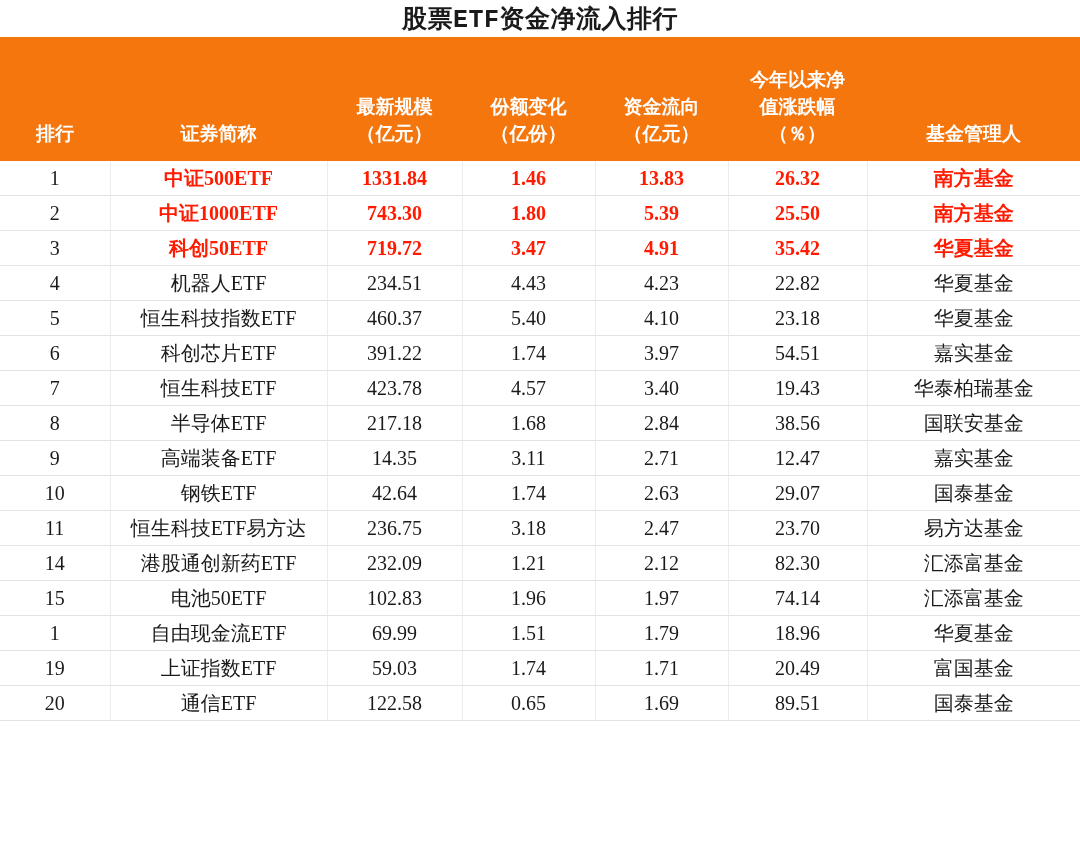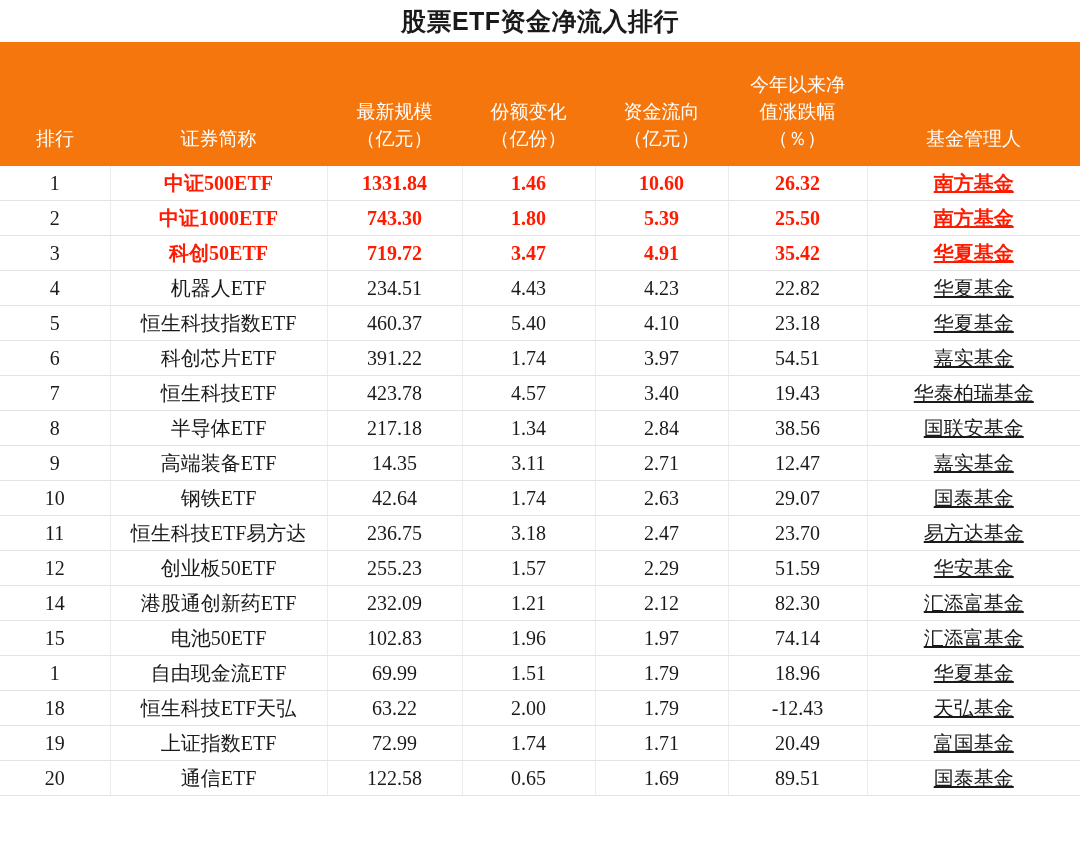--- a/index.html
+++ b/index.html
@@ -14,47 +14,46 @@
     overflow: hidden;
   }
   .page {
     width: 1080px;
     height: 858px;
     position: relative;
     background: #ffffff;
   }
   .title {
     text-align: center;
-    font-family: Liberation Sans, sans-serif;
+    font-family: Liberation Mono, monospace;
     font-weight: bold;
     font-size: 25px;
     color: #1a1a1a;
     letter-spacing: 0.5px;
     padding-top: 7px;
-    padding-bottom: 5px;
     height: 30px;
     line-height: 28px;
   }
   table {
     border-collapse: collapse;
     width: 1080px;
     table-layout: fixed;
   }
   col.c-rank    { width: 110px; }
   col.c-name    { width: 217px; }
   col.c-scale   { width: 135px; }
   col.c-share   { width: 133px; }
   col.c-flow    { width: 133px; }
   col.c-chg     { width: 139px; }
   col.c-mgr     { width: 213px; }
 
   thead th {
     background: #f4760d;
     color: #ffffff;
-    font-weight: normal;
+    font-weight: bold;
     font-size: 19px;
     vertical-align: bottom;
     padding: 0 4px 14px 4px;
     border: none;
     text-align: center;
     line-height: 27px;
     height: 110px;
     font-family: "Liberation Serif", "DejaVu Serif", serif;
   }
   thead th .hdr-line { display: block; }
@@ -65,21 +64,21 @@
     font-size: 20px;
     color: #1a1a1a;
     height: 34px;
     line-height: 34px;
     padding: 0 4px;
     border-bottom: 1px solid #e3e3e3;
     border-right: 1px solid #ececec;
     white-space: nowrap;
     overflow: hidden;
   }
-  tbody td:last-child { border-right: none; text-decoration: underline; }
+  tbody td:last-child { border-right: none; }
   tbody tr td:first-child { border-right: 1px solid #ececec; }
   tbody tr.highlight td {
     color: #ff1a00;
     font-weight: bold;
   }
   tbody tr.highlight td.rank {
     color: #1a1a1a;
     font-weight: normal;
   }
   tbody td.num {
@@ -141,21 +140,21 @@
           <span class="hdr-line">基金管理人</span>
         </th>
       </tr>
     </thead>
     <tbody id="tbody">
         <tr class="highlight">
           <td class="rank">1</td>
           <td class="name">中证500ETF</td>
           <td class="num">1331.84</td>
           <td class="num">1.46</td>
-          <td class="num">10.60</td>
+          <td class="num">13.83</td>
           <td class="num">26.32</td>
           <td class="mgr">南方基金</td>
         </tr>
         <tr class="highlight">
           <td class="rank">2</td>
           <td class="name">中证1000ETF</td>
           <td class="num">743.30</td>
           <td class="num">1.80</td>
           <td class="num">5.39</td>
           <td class="num">25.50</td>
@@ -203,21 +202,21 @@
           <td class="num">423.78</td>
           <td class="num">4.57</td>
           <td class="num">3.40</td>
           <td class="num">19.43</td>
           <td class="mgr">华泰柏瑞基金</td>
         </tr>
         <tr>
           <td class="rank">8</td>
           <td class="name">半导体ETF</td>
           <td class="num">217.18</td>
-          <td class="num">1.34</td>
+          <td class="num">1.68</td>
           <td class="num">2.84</td>
           <td class="num">38.56</td>
           <td class="mgr">国联安基金</td>
         </tr>
         <tr>
           <td class="rank">9</td>
           <td class="name">高端装备ETF</td>
           <td class="num">14.35</td>
           <td class="num">3.11</td>
           <td class="num">2.71</td>
@@ -236,29 +235,20 @@
         <tr>
           <td class="rank">11</td>
           <td class="name">恒生科技ETF易方达</td>
           <td class="num">236.75</td>
           <td class="num">3.18</td>
           <td class="num">2.47</td>
           <td class="num">23.70</td>
           <td class="mgr">易方达基金</td>
         </tr>
         <tr>
-          <td class="rank">12</td>
-          <td class="name">创业板50ETF</td>
-          <td class="num">255.23</td>
-          <td class="num">1.57</td>
-          <td class="num">2.29</td>
-          <td class="num">51.59</td>
-          <td class="mgr">华安基金</td>
-        </tr>
-        <tr>
           <td class="rank">14</td>
           <td class="name">港股通创新药ETF</td>
           <td class="num">232.09</td>
           <td class="num">1.21</td>
           <td class="num">2.12</td>
           <td class="num">82.30</td>
           <td class="mgr">汇添富基金</td>
         </tr>
         <tr>
           <td class="rank">15</td>
@@ -272,32 +262,23 @@
         <tr>
           <td class="rank">1</td>
           <td class="name">自由现金流ETF</td>
           <td class="num">69.99</td>
           <td class="num">1.51</td>
           <td class="num">1.79</td>
           <td class="num">18.96</td>
           <td class="mgr">华夏基金</td>
         </tr>
         <tr>
-          <td class="rank">18</td>
-          <td class="name">恒生科技ETF天弘</td>
-          <td class="num">63.22</td>
-          <td class="num">2.00</td>
-          <td class="num">1.79</td>
-          <td class="num">-12.43</td>
-          <td class="mgr">天弘基金</td>
-        </tr>
-        <tr>
           <td class="rank">19</td>
           <td class="name">上证指数ETF</td>
-          <td class="num">72.99</td>
+          <td class="num">59.03</td>
           <td class="num">1.74</td>
           <td class="num">1.71</td>
           <td class="num">20.49</td>
           <td class="mgr">富国基金</td>
         </tr>
         <tr>
           <td class="rank">20</td>
           <td class="name">通信ETF</td>
           <td class="num">122.58</td>
           <td class="num">0.65</td>

